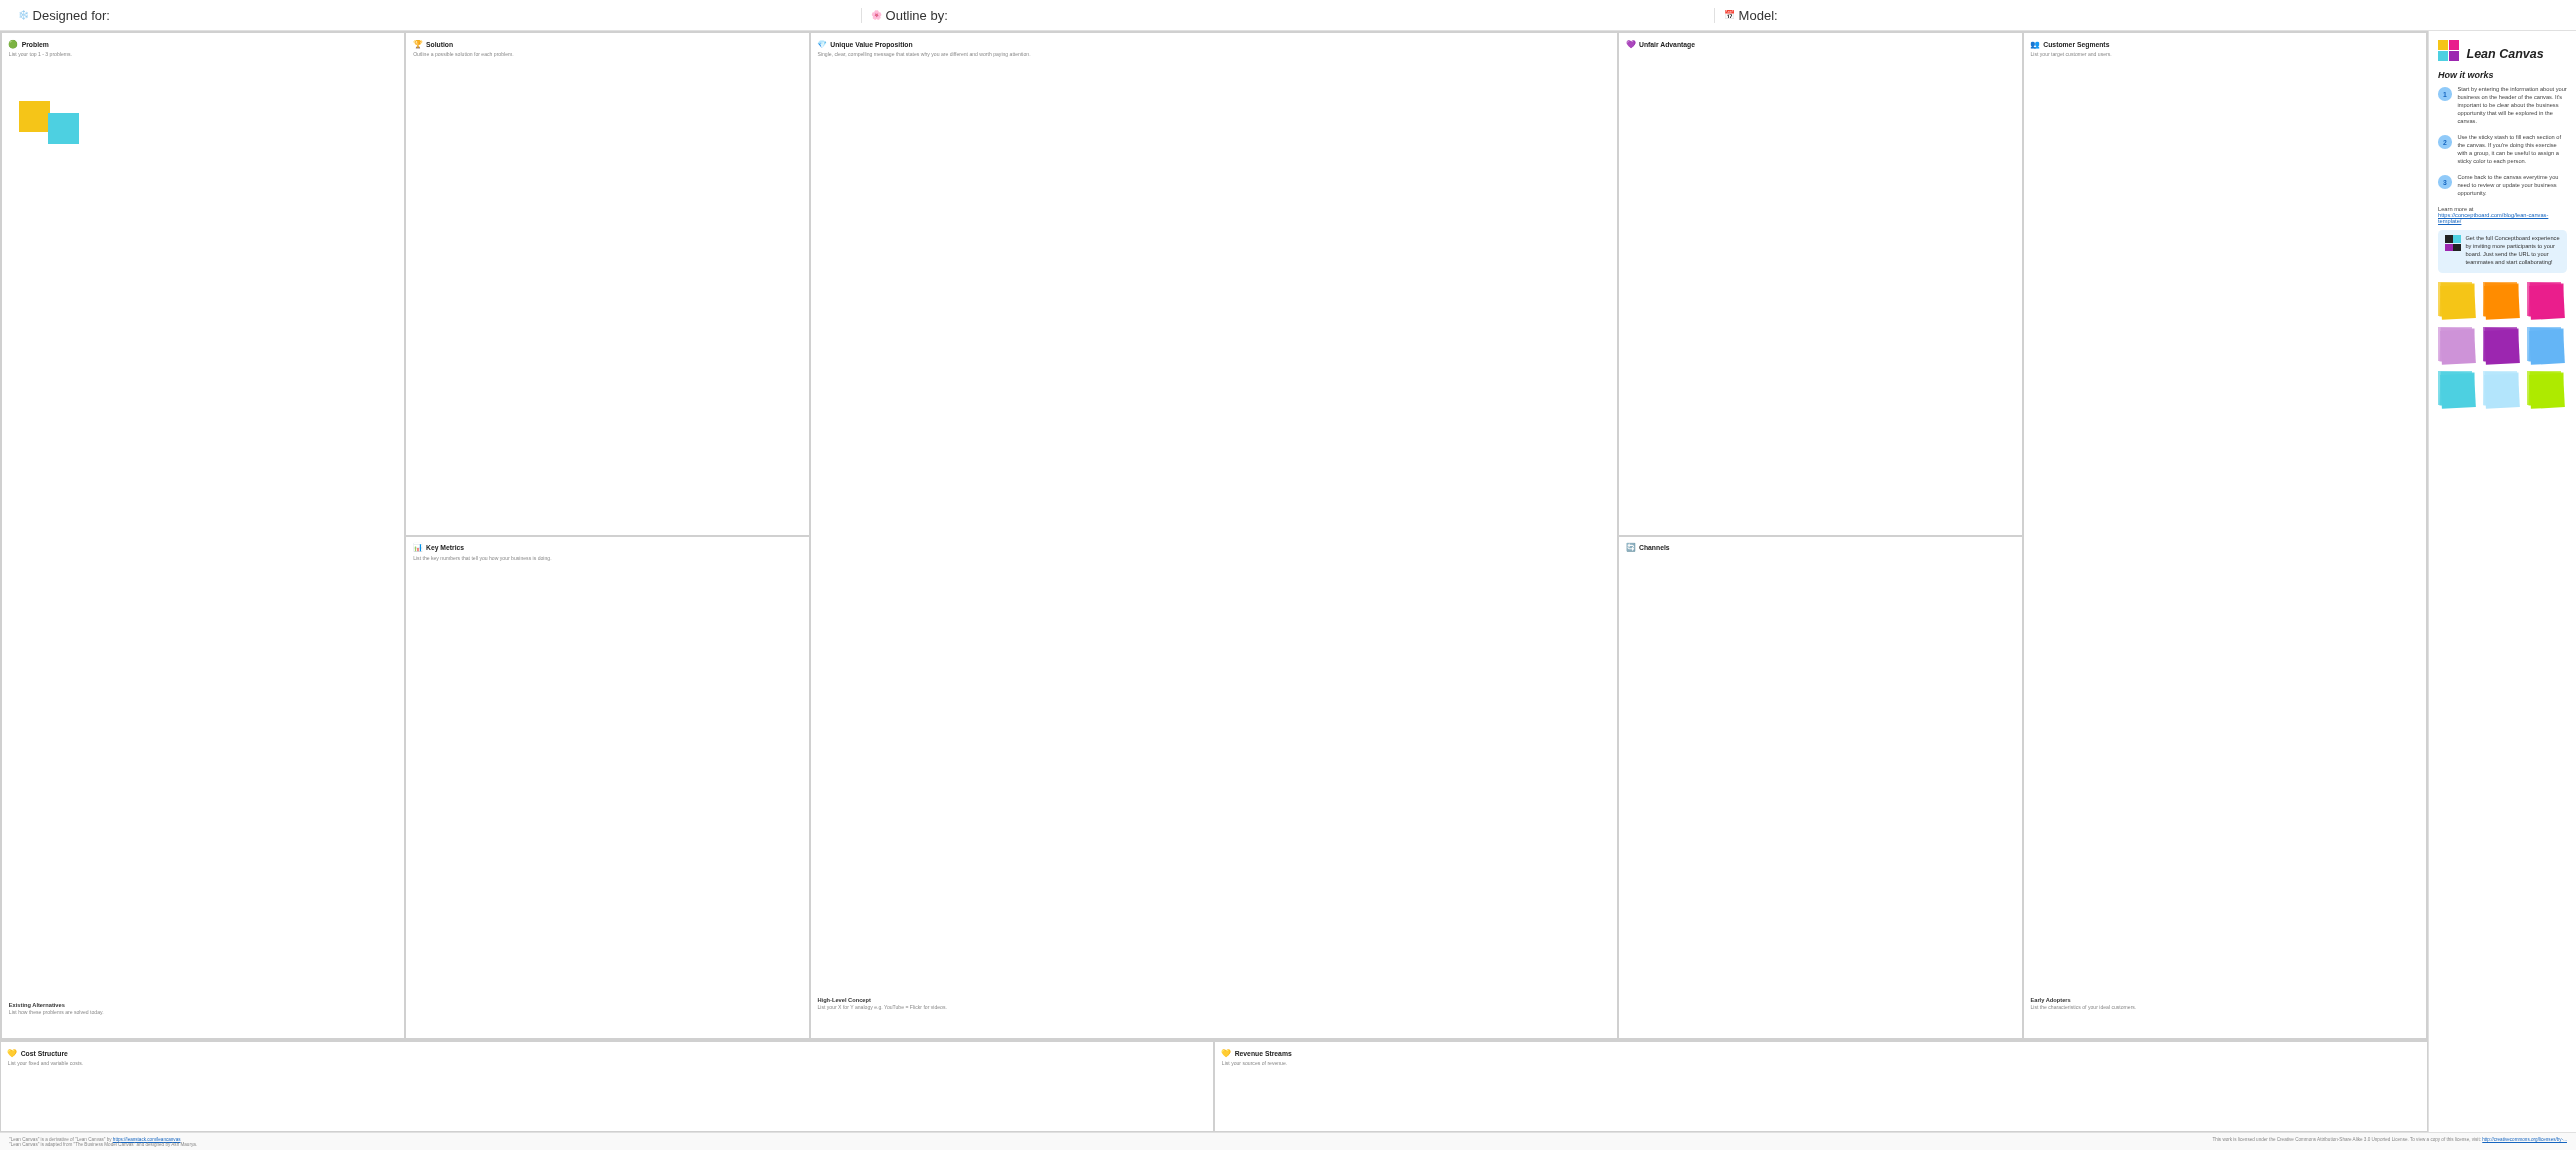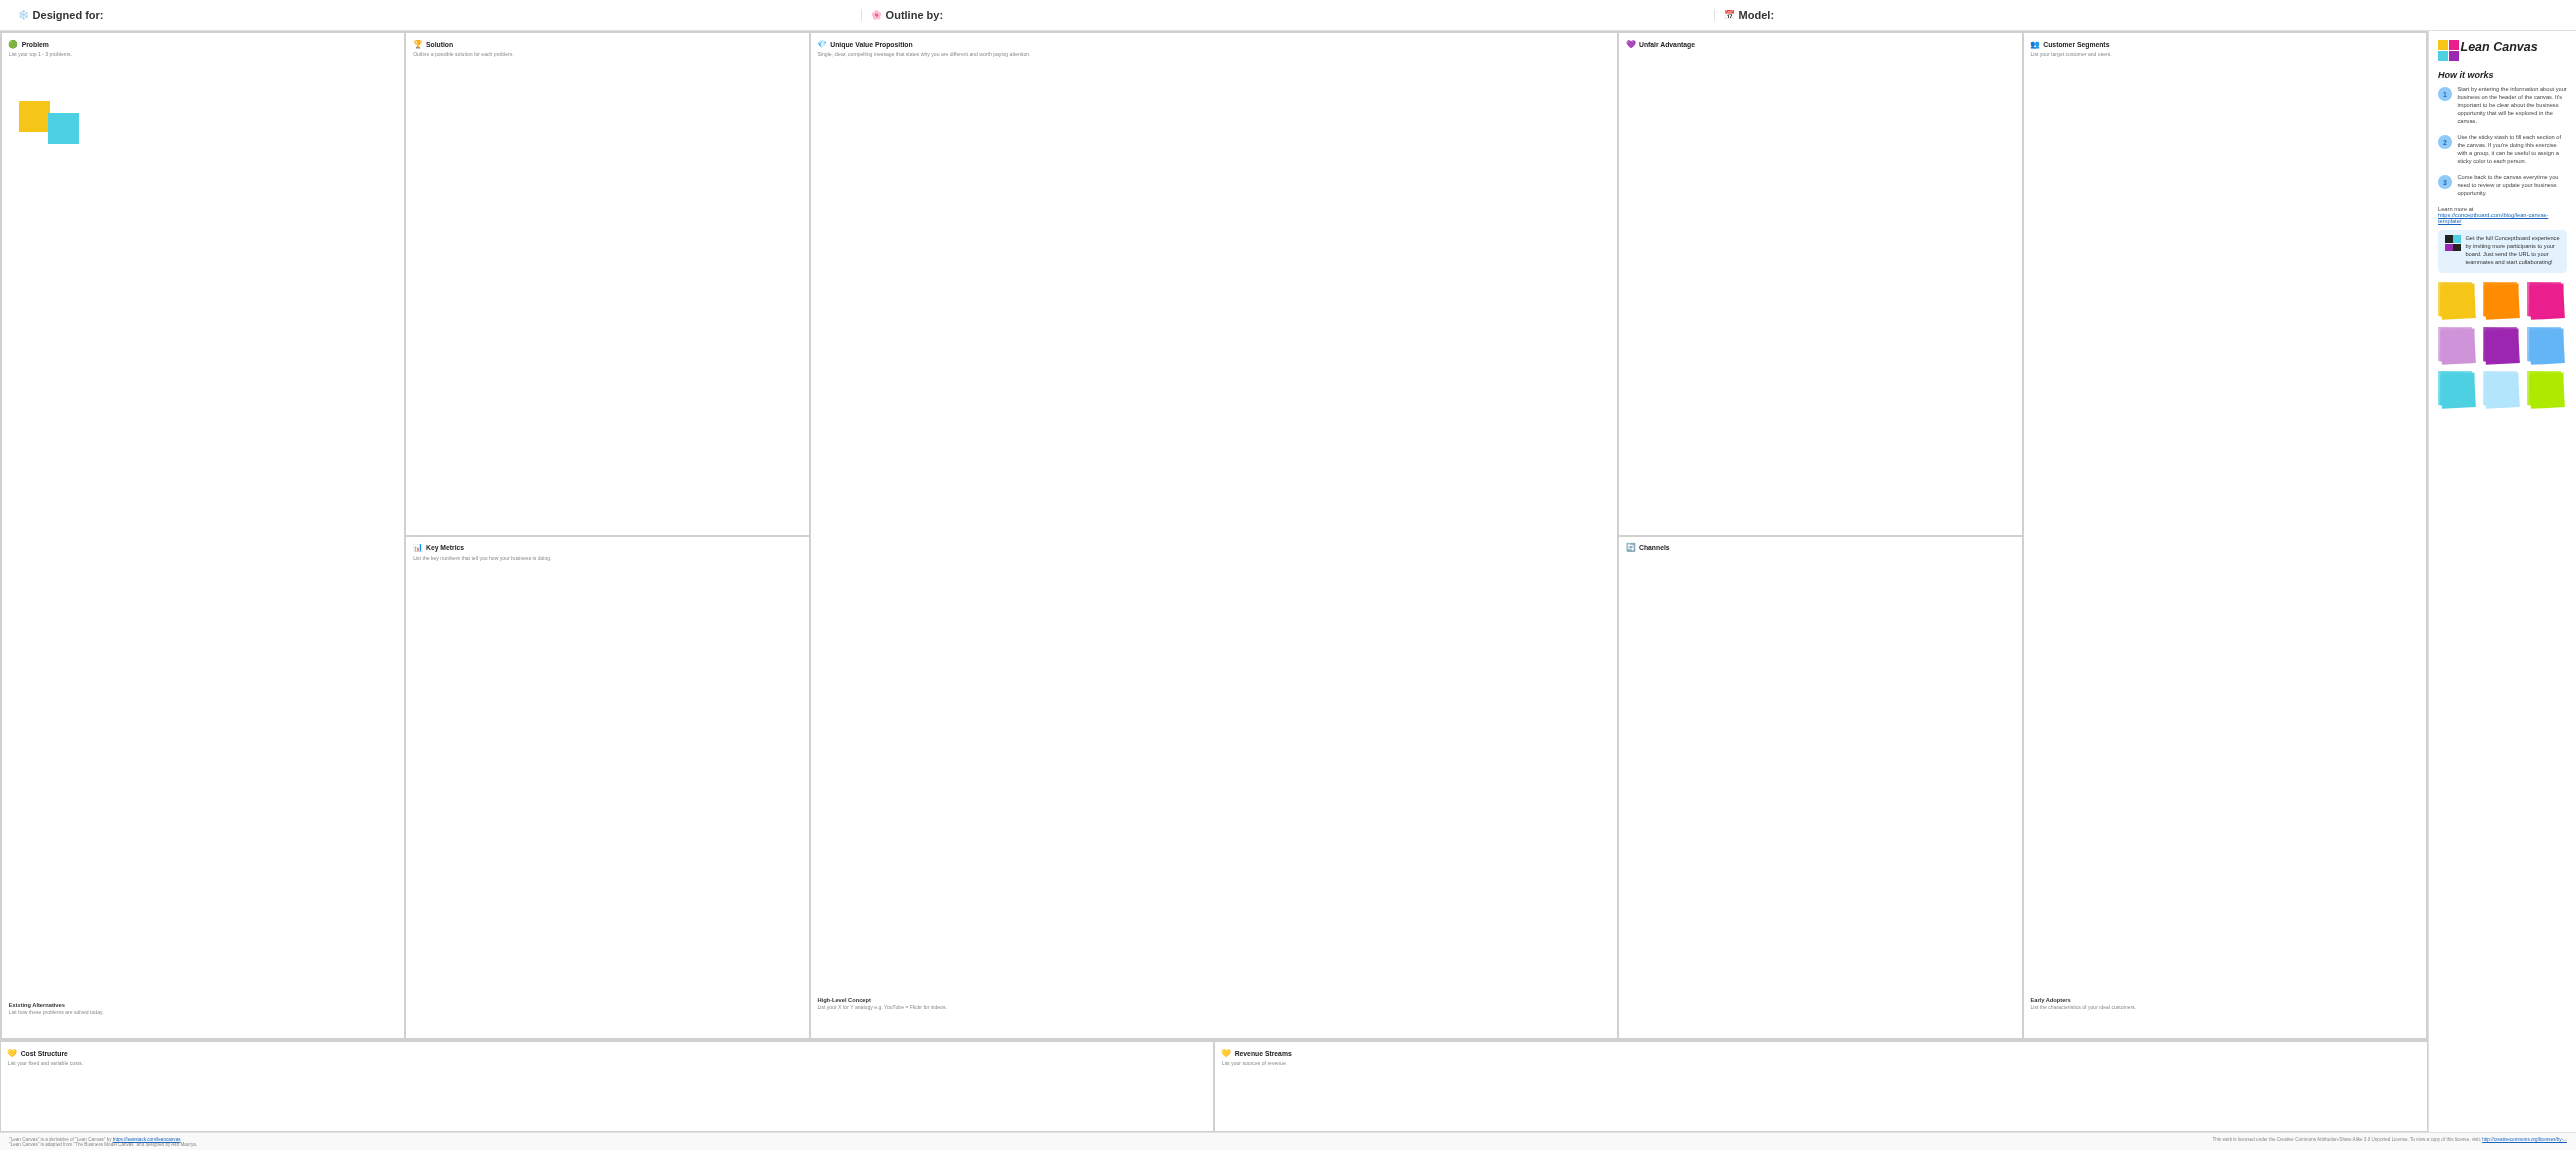--- a/index.html
+++ b/index.html
@@ -26,22 +26,22 @@
       align-items: center;
       gap: 3.4px;
       flex: 1;
       padding: 0 9px;
       border-right: 0.6px solid #e0e0e0;
     }
     .header-section:last-of-type {
       border-right: none;
     }
     .header-label {
-      font-weight: bold;
-      font-size: 11px;
+      font-weight: normal;
+      font-size: 13px;
       color: #333;
     }
     .header-icon {
       font-size: 9px;
     }
 
     
     .main-layout {
       display: flex;
       flex: 1;
@@ -140,22 +140,22 @@
       width: 148px;
       background: #fff;
       border-left: 0.6px solid #e0e0e0;
       padding: 9px;
       overflow-y: auto;
       flex-shrink: 0;
     }
 
     .sidebar-title-row {
       display: flex;
-      align-items: flex-start;
-      gap: 2px;
+      align-items: flex-end;
+      gap: 8px;
       margin-bottom: 9px;
     }
     .sidebar-logo {
       width: 20.5px;
       height: 20.5px;
       display: grid;
       grid-template-columns: 1fr 1fr;
       grid-template-rows: 1fr 1fr;
       gap: 1.1px;
     }

